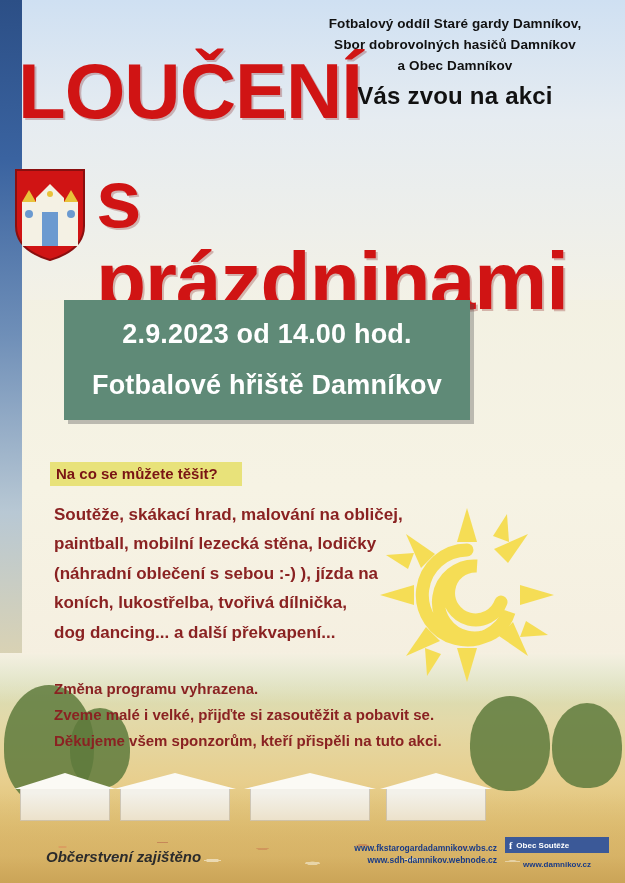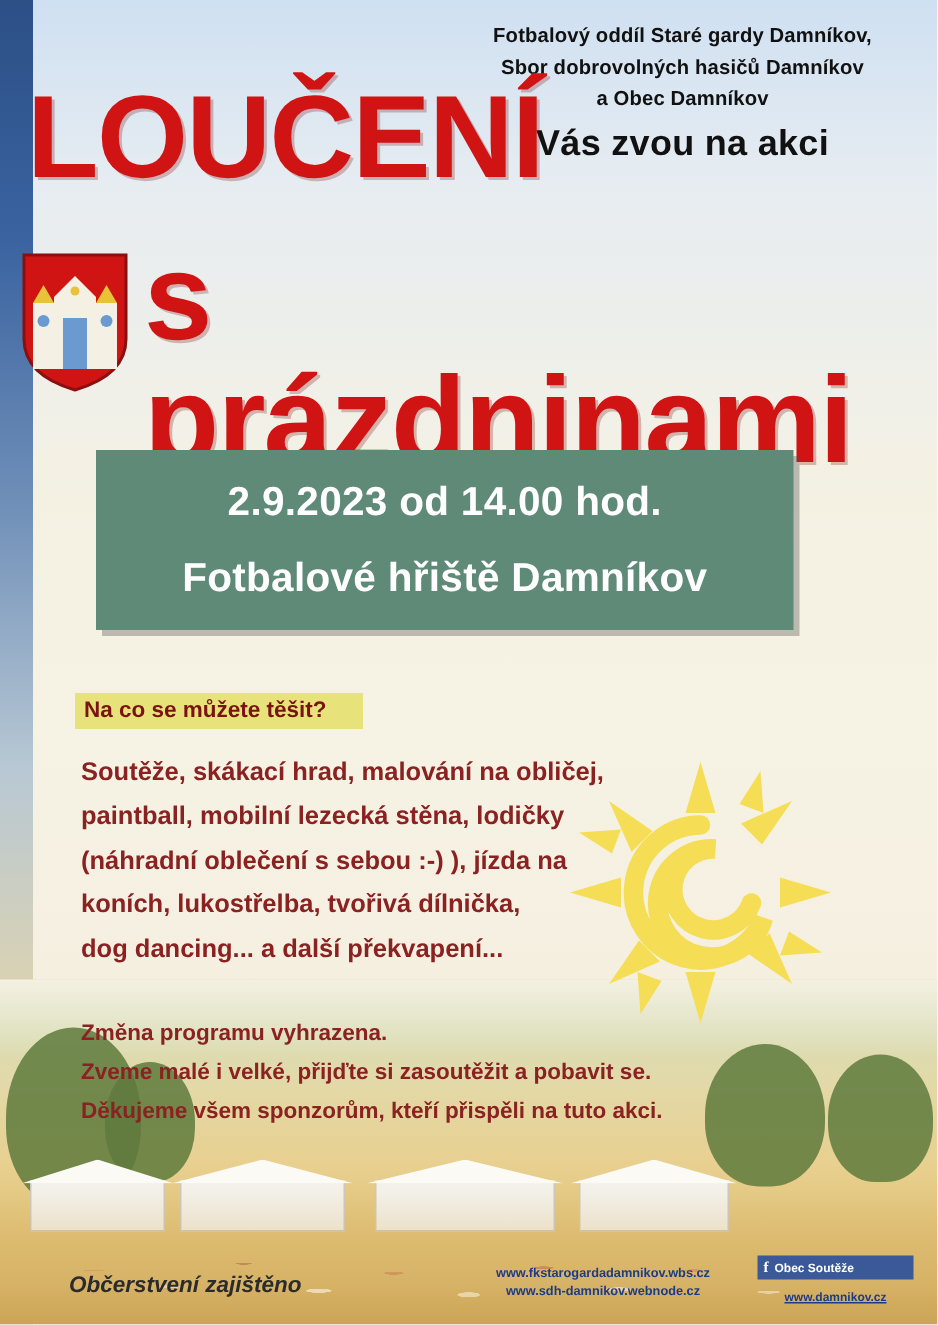--- a/index.html
+++ b/index.html
@@ -133,21 +133,21 @@
     left: 14px;
     top: 168px;
     width: 72px;
     height: 94px;
   }
   
   .info-box {
     position: absolute;
     left: 64px;
     top: 300px;
-    width: 465px;
+    width: 406px;
     height: 120px;
     background: #5f8a77;
     box-shadow: 4px 4px 0 rgba(80,80,80,.35);
     display: flex;
     flex-direction: column;
     align-items: center;
     justify-content: center;
     gap: 20px;
   }
   .info-line {
@@ -201,21 +201,21 @@
     left: 372px;
     top: 500px;
     width: 190px;
     height: 190px;
   }
   .links {
     position: absolute;
     right: 128px;
     bottom: 16px;
     width: 190px;
-    text-align: center;
+    text-align: right;
     color: #1b3c86;
     font-size: 8.5px;
     line-height: 1.5;
     font-weight: bold;
   }
   .fb {
     position: absolute;
     right: 16px;
     bottom: 30px;
     width: 104px;
@@ -237,21 +237,20 @@
   }
   .web {
     position: absolute;
     right: 16px;
     bottom: 14px;
     width: 104px;
     text-align: center;
     color: #1b3c86;
     font-size: 8px;
     font-weight: bold;
-    text-decoration: underline;
   }
 </style>
 </head>
 <body>
 
 <div class="poster">
 
   <div class="sky"></div>
   <div class="left-strip"></div>
 

